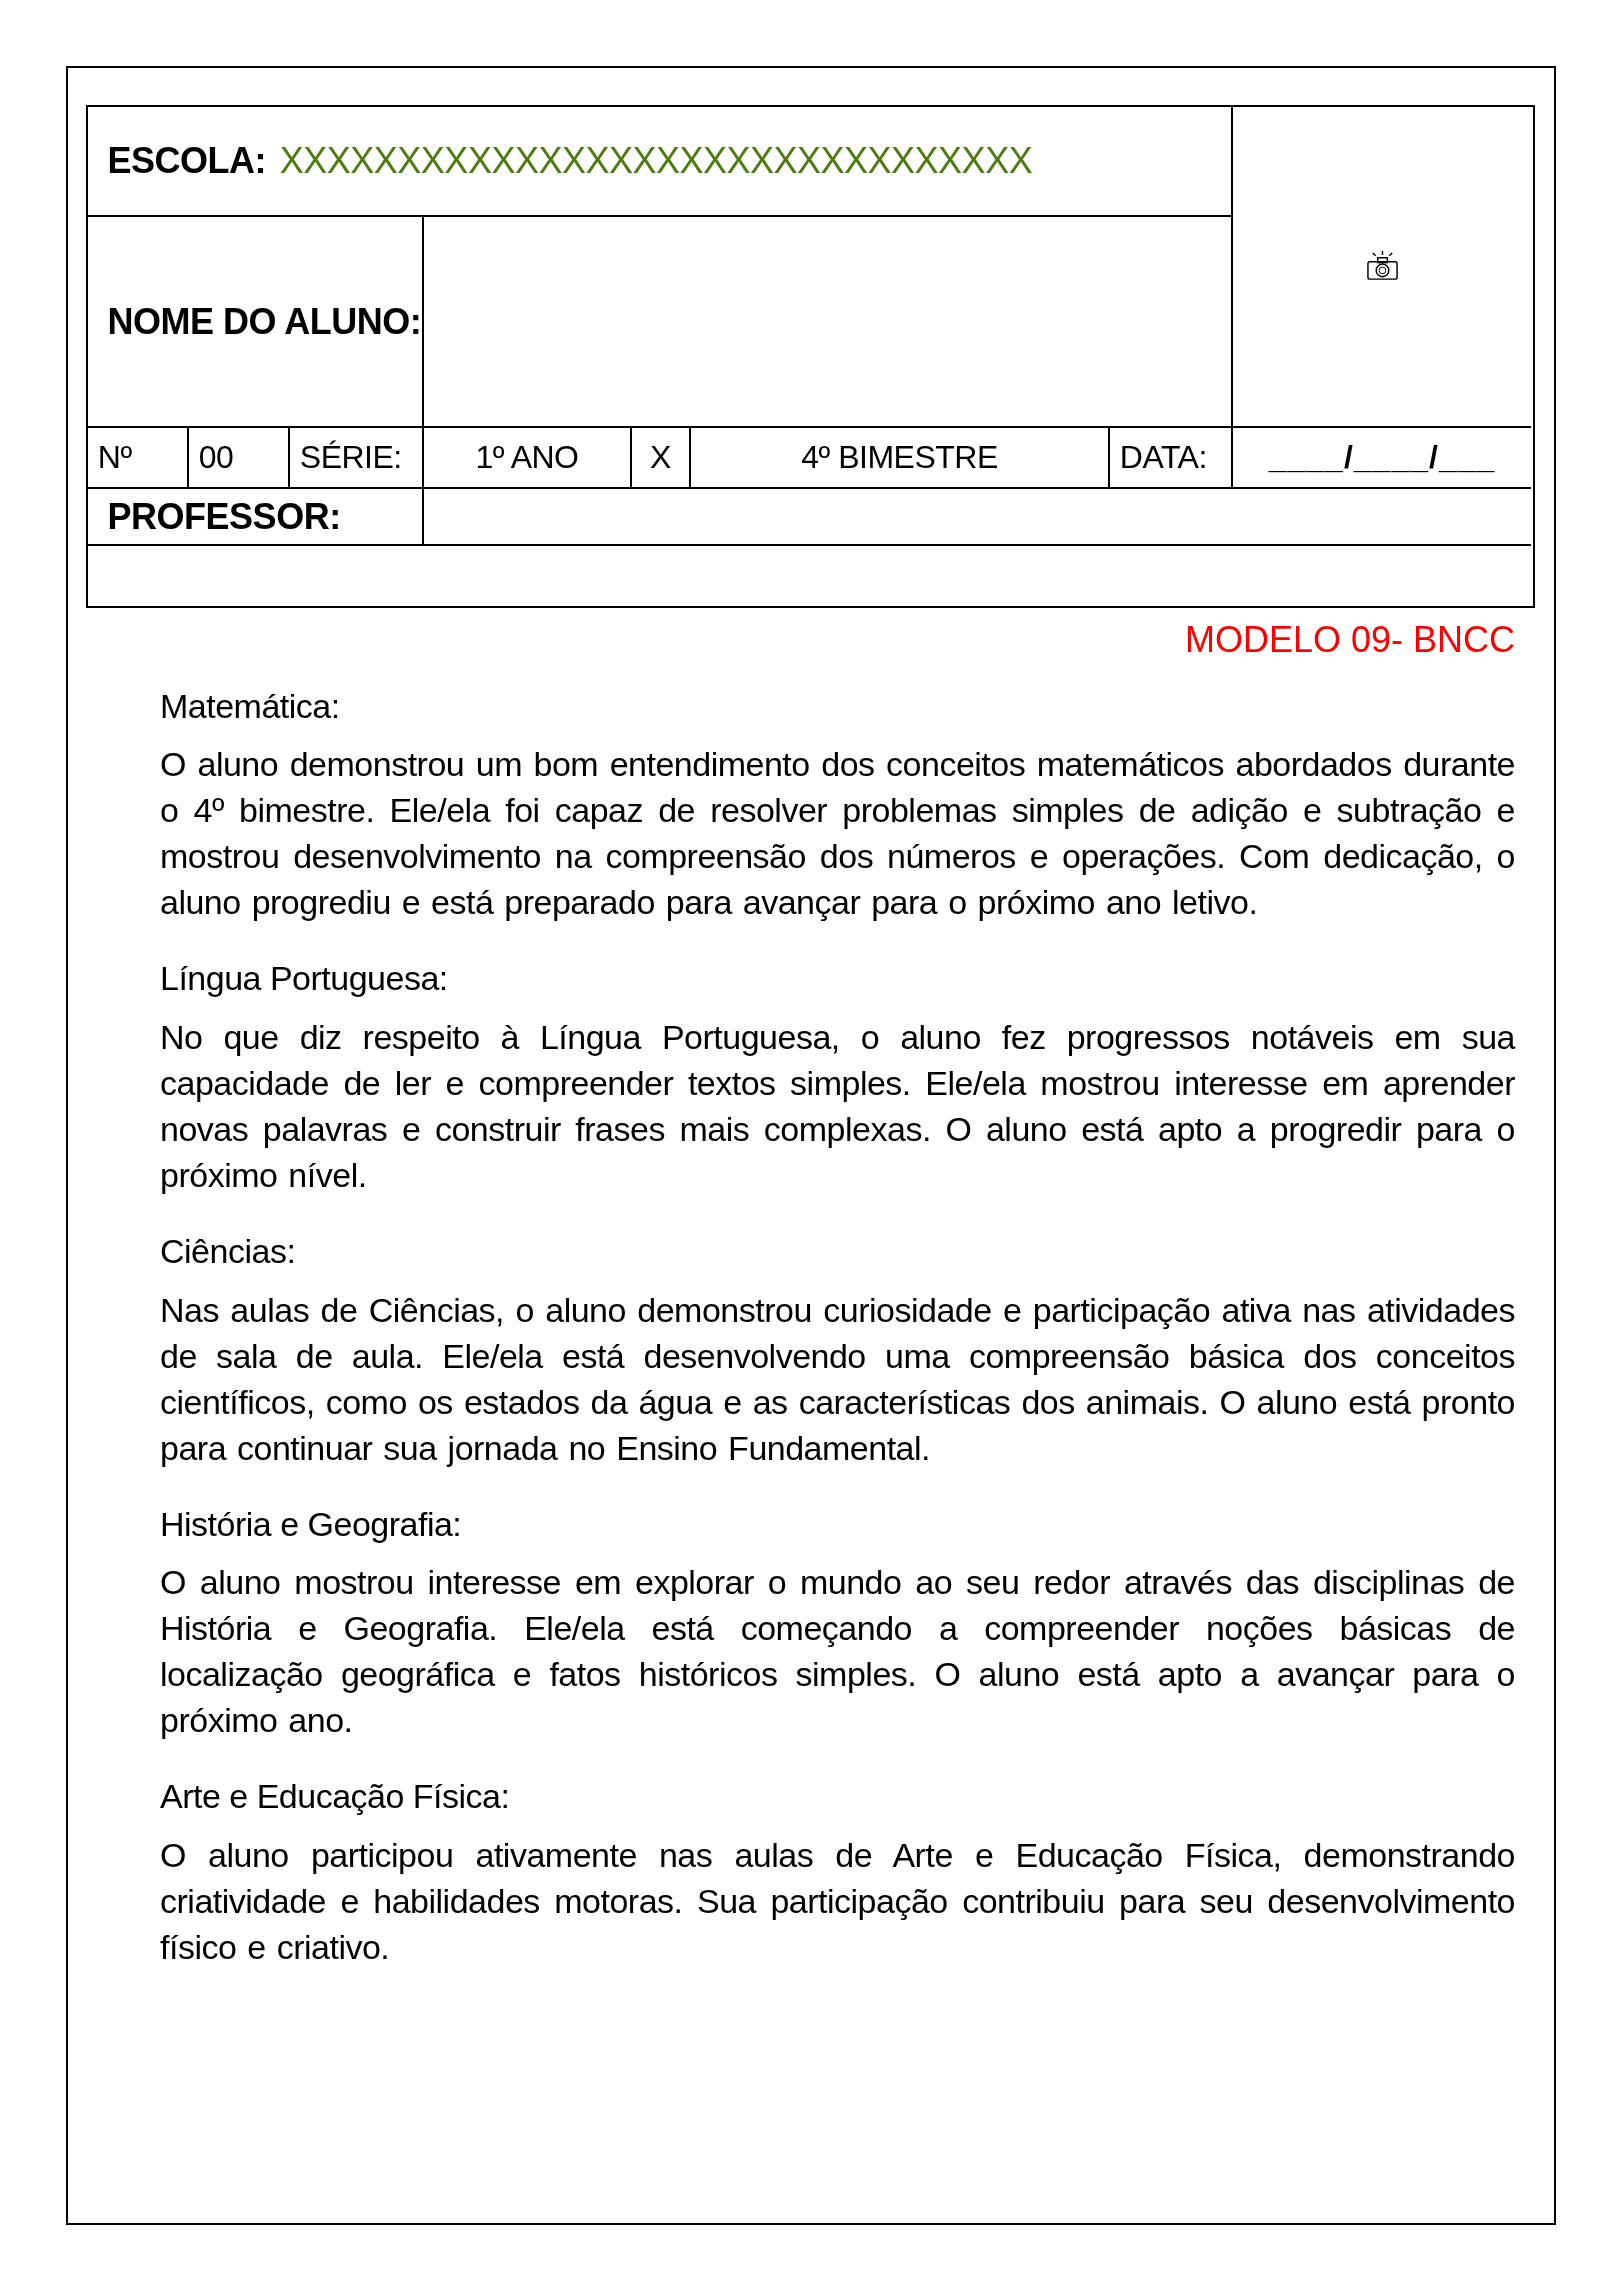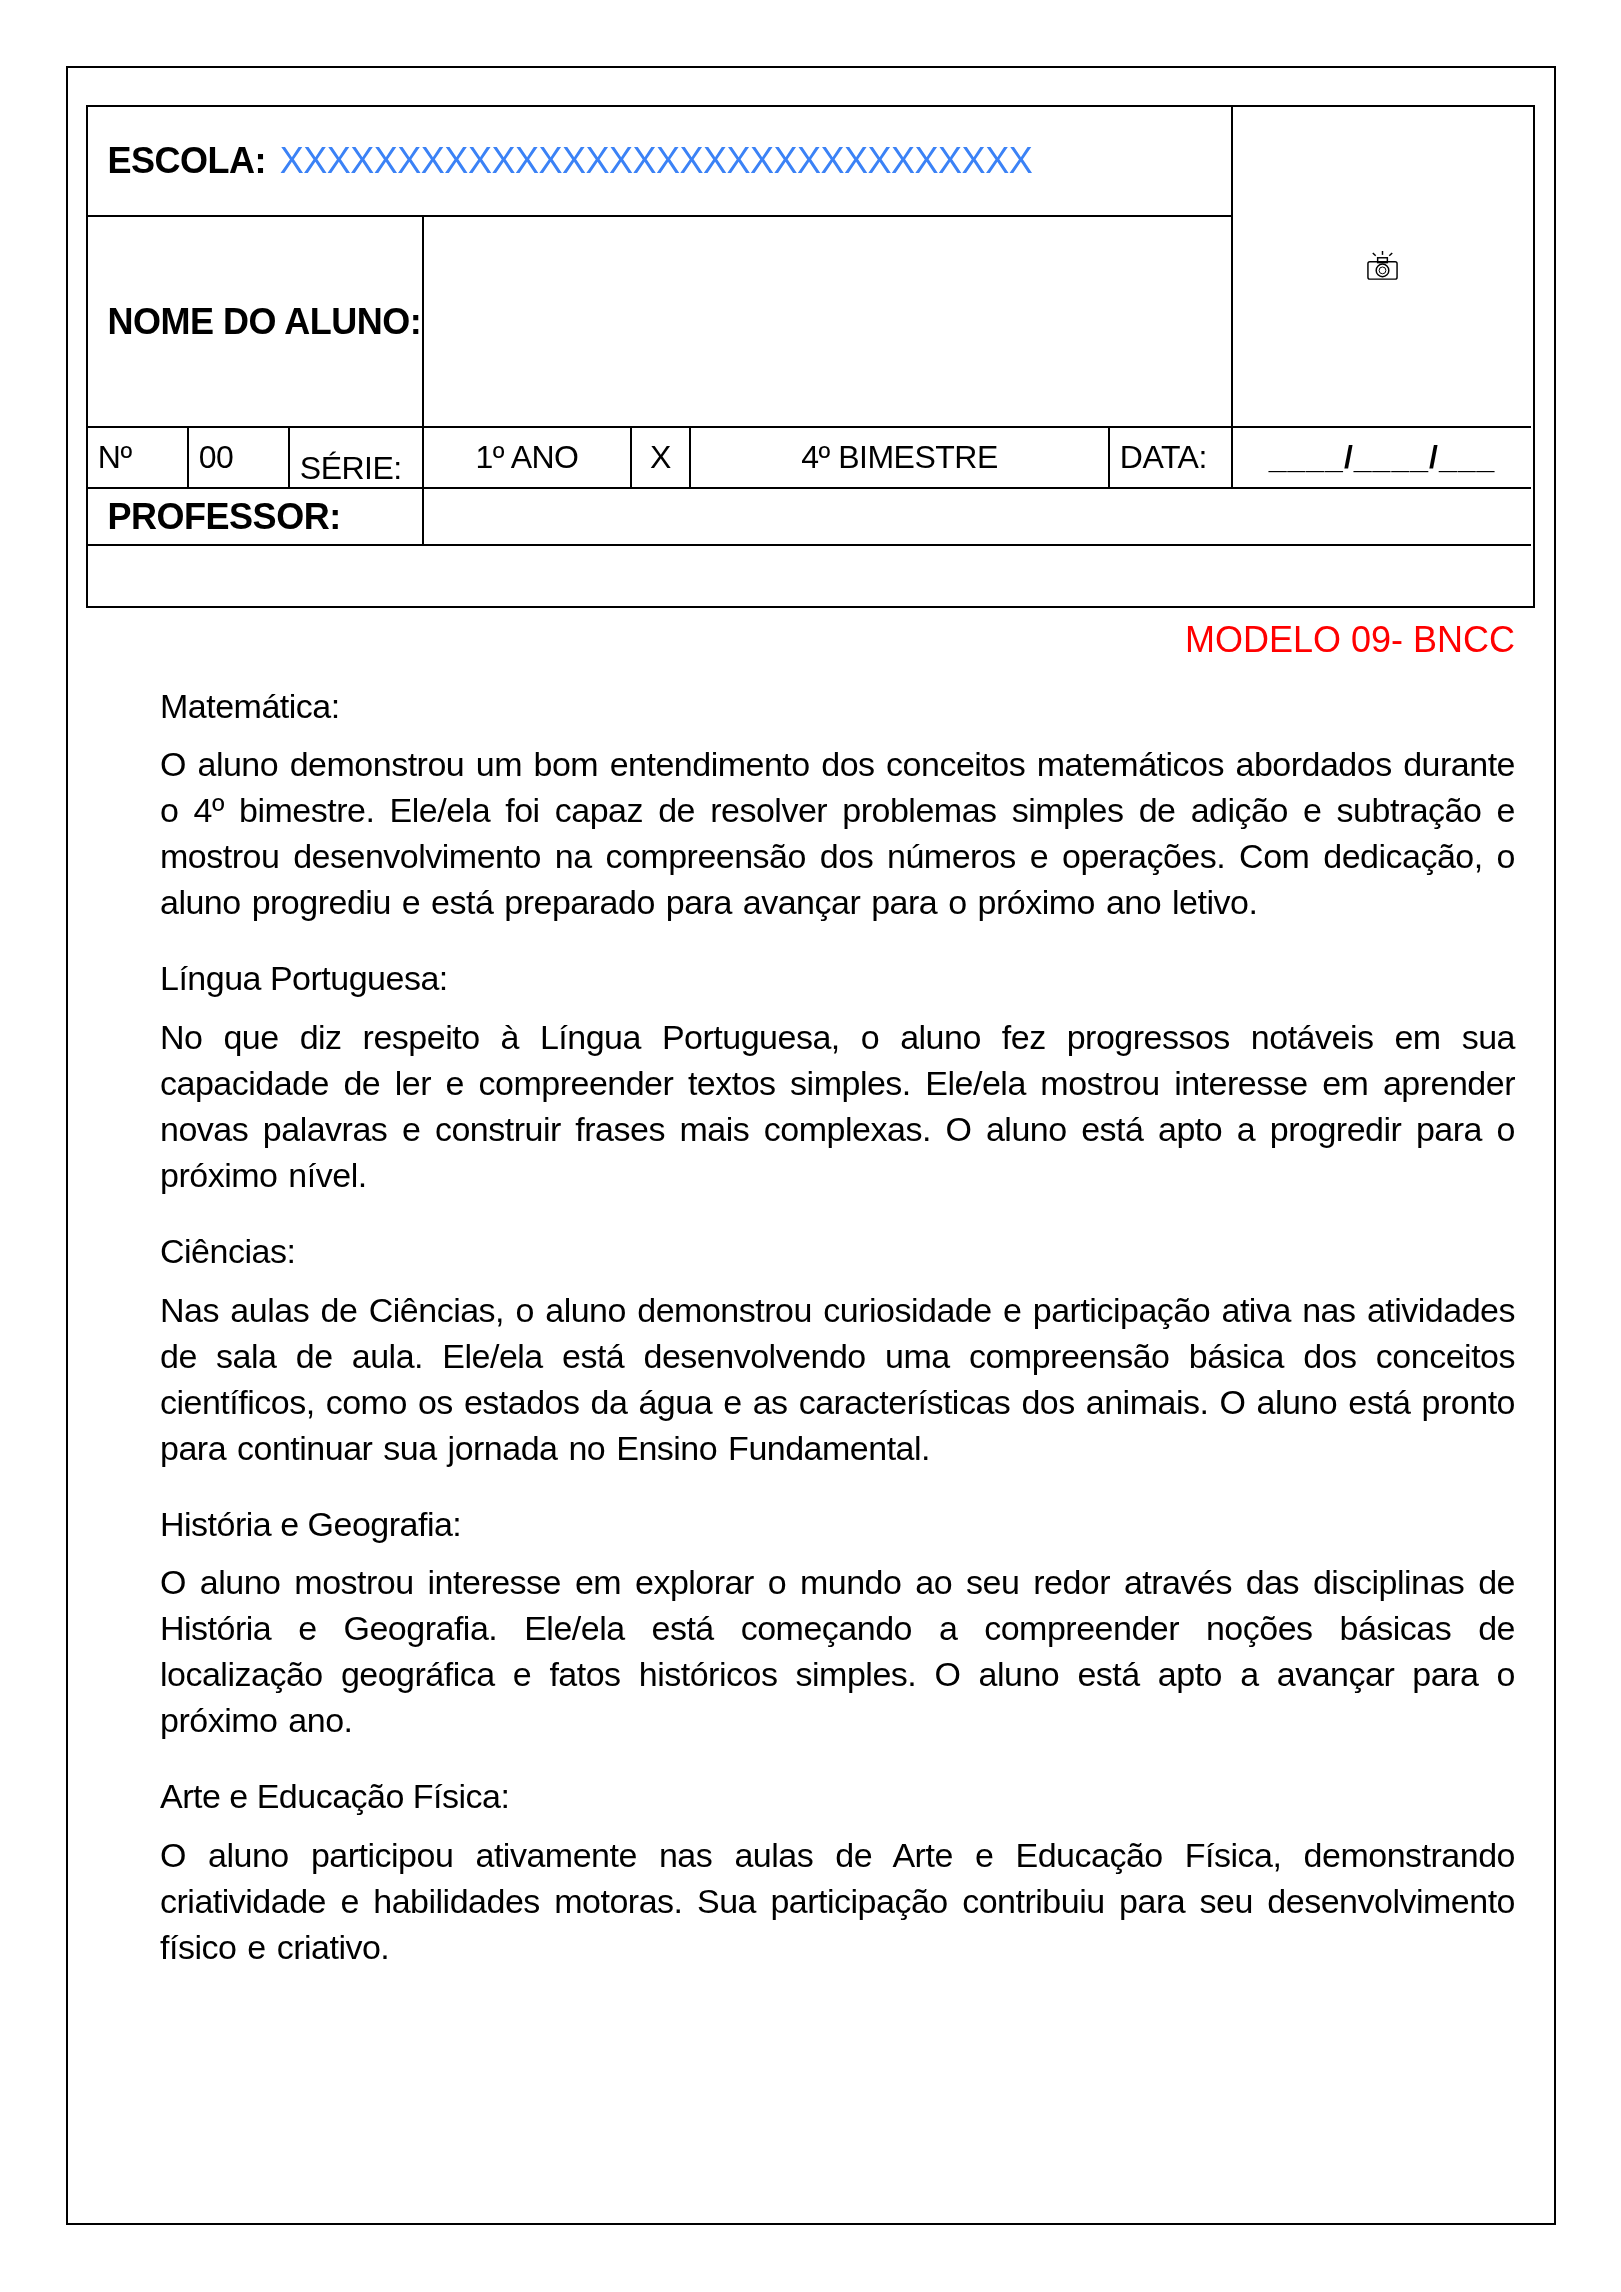--- a/index.html
+++ b/index.html
@@ -41,31 +41,31 @@
   .center { justify-content: center; text-align: center; }
   .bold { font-weight: bold; }
   .fs-big { font-size: 36px; }
 
   .escola-cell   { grid-area: 1 / 1 / 2 / 8; }
   .photo-cell    { grid-area: 1 / 8 / 3 / 9; justify-content: center; }
   .nome-label    { grid-area: 2 / 1 / 3 / 4; }
   .nome-value    { grid-area: 2 / 4 / 3 / 8; }
   .n-label       { grid-area: 3 / 1 / 4 / 2; }
   .n-value       { grid-area: 3 / 2 / 4 / 3; }
-  .serie-label   { grid-area: 3 / 3 / 4 / 4; align-items: flex-end; }
+  .serie-label   { grid-area: 3 / 3 / 4 / 4; }
   .serie-value   { grid-area: 3 / 4 / 4 / 5; }
   .check-cell    { grid-area: 3 / 5 / 4 / 6; }
   .bimestre-cell { grid-area: 3 / 6 / 4 / 7; }
   .data-label    { grid-area: 3 / 7 / 4 / 8; }
   .data-value    { grid-area: 3 / 8 / 4 / 9; font-weight: bold; letter-spacing: 1px; }
   .prof-label    { grid-area: 4 / 1 / 5 / 4; }
   .prof-value    { grid-area: 4 / 4 / 5 / 9; }
   .consid-cell   { grid-area: 5 / 1 / 6 / 9; }
 
-  .red { color: #3b82f6; }
+  .red { color: #4d7c0f; }
 
   
   .doc-body {
     position: absolute;
     left: 160px; top: 617px;
     width: 1355px;
     font-size: 34px;
     line-height: 46px;
     letter-spacing: -0.5px;
   }

